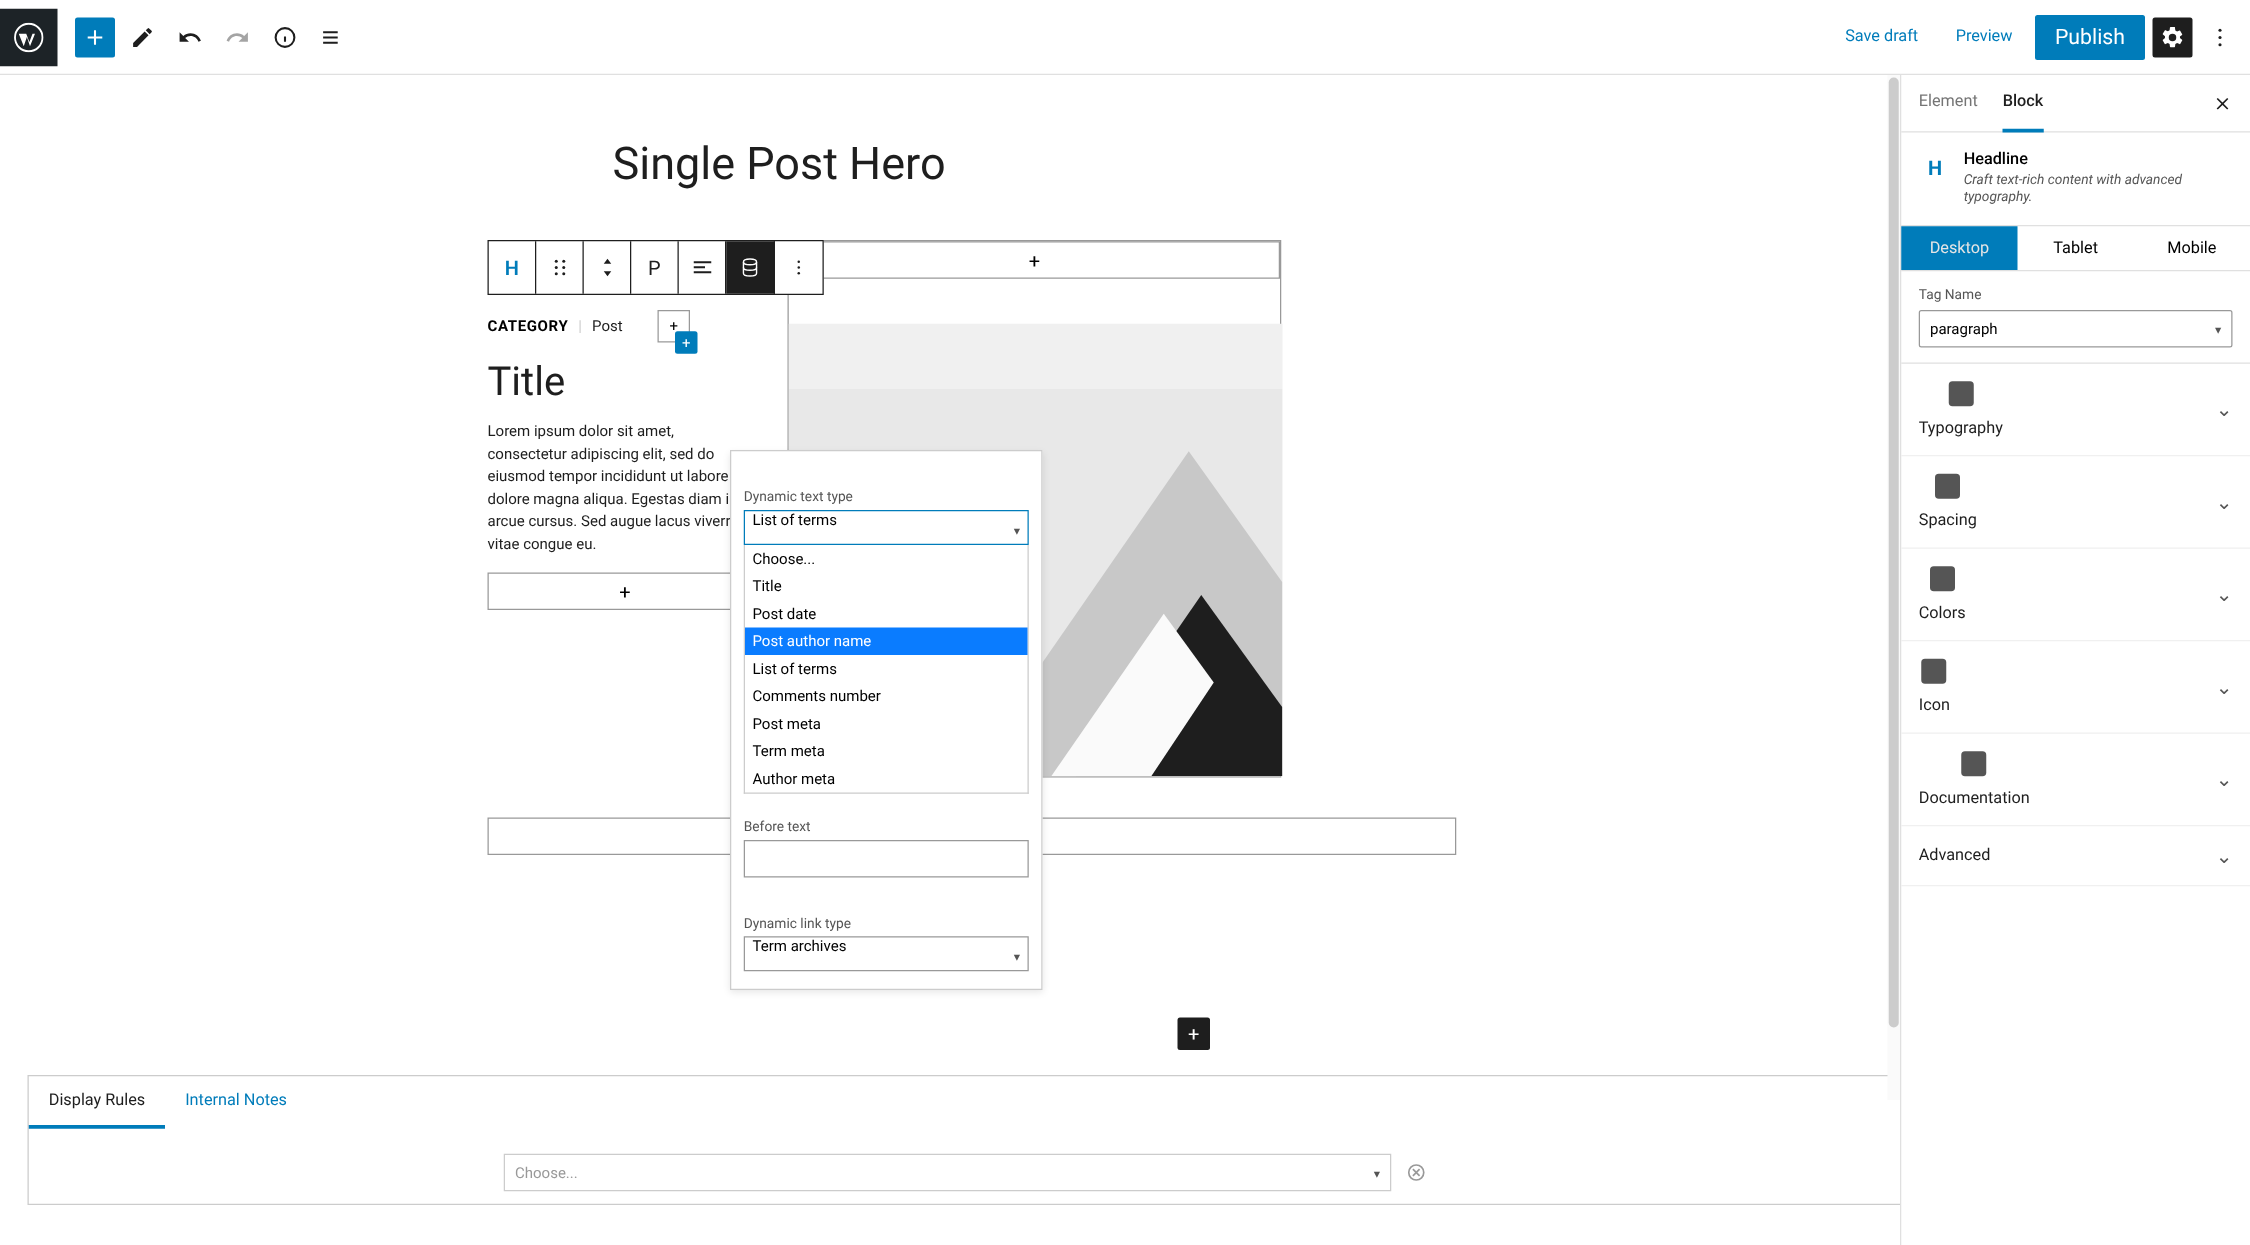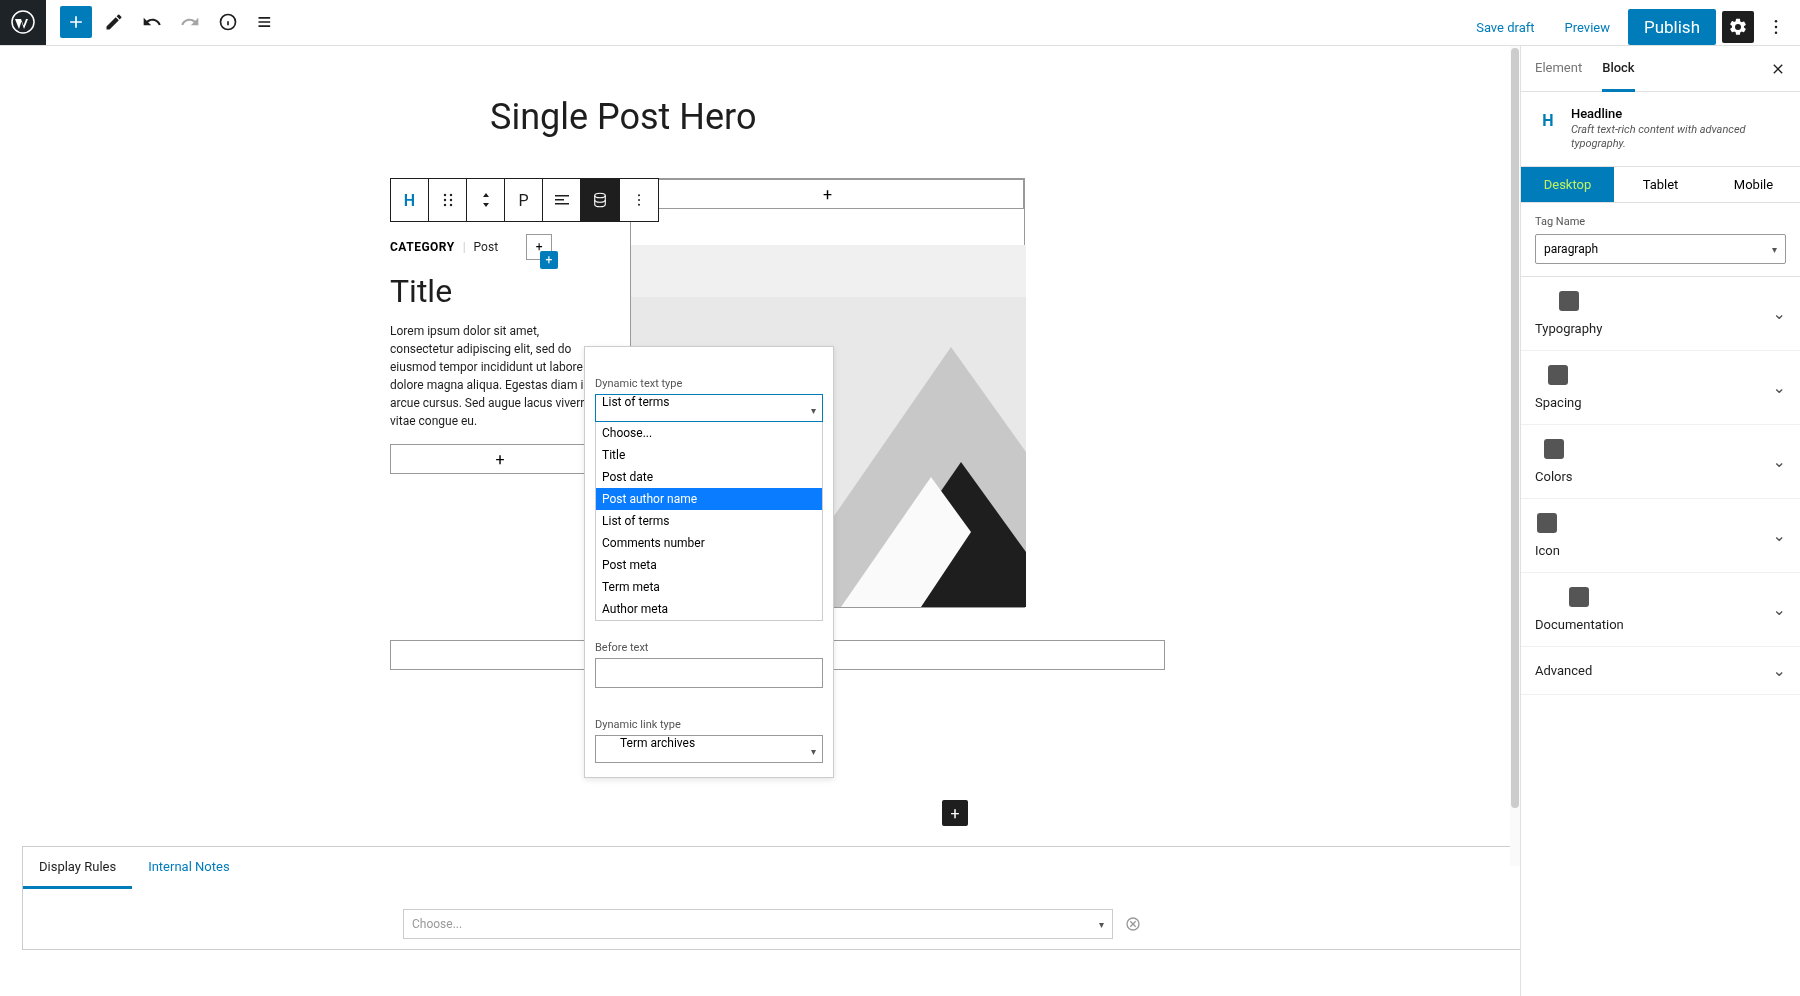--- a/index.html
+++ b/index.html
@@ -1,17 +1,17 @@
 <!DOCTYPE html>
 <html><head>
 <meta charset="utf-8">
 <style>
 * { margin: 0; padding: 0; box-sizing: border-box; font-family: -apple-system, BlinkMacSystemFont, "Segoe UI", Roboto, sans-serif; }
 body { background: #fff; width: 1800px; height: 996px; overflow: hidden; position: relative; }
-.topbar { height: 46px; display: flex; align-items: flex-end; justify-content: space-between; border-bottom: 1px solid #e0e0e0; padding: 0 8px 0 0; }
+.topbar { height: 60px; display: flex; align-items: center; justify-content: space-between; border-bottom: 1px solid #e0e0e0; padding: 0 8px 0 0; }
 .topbar-left { display: flex; align-items: center; gap: 6px; }
 .wp-logo { width: 46px; height: 46px; background: #1d2327; display: flex; align-items: center; justify-content: center; }
 .wp-logo svg { width: 24px; height: 24px; }
 .add-block-btn { width: 32px; height: 32px; background: #007cba; border-radius: 2px; display: flex; align-items: center; justify-content: center; color: #fff; margin-left: 8px; cursor: pointer; }
 .topbar-icon { width: 32px; height: 32px; display: flex; align-items: center; justify-content: center; color: #1e1e1e; cursor: pointer; }
 .topbar-right { display: flex; align-items: center; gap: 6px; }
 .link-btn { color: #007cba; font-size: 13px; padding: 6px 12px; cursor: pointer; }
 .publish-btn { background: #007cba; color: #fff; font-size: 17px; padding: 8px 16px; border-radius: 2px; cursor: pointer; border: none; }
 .settings-btn { width: 32px; height: 32px; background: #1e1e1e; display: flex; align-items: center; justify-content: center; color: #fff; cursor: pointer; border-radius: 2px; }
 .more-btn { width: 32px; height: 32px; display: flex; align-items: center; justify-content: center; cursor: pointer; }
@@ -40,21 +40,21 @@
 .lorem { font-size: 12px; color: #1e1e1e; margin-top: 12px; line-height: 1.5; width: 210px; }
 .add-btn-left { width: 100%; height: 30px; border: 1px solid #999; display: flex; align-items: center; justify-content: center; margin-top: 14px; }
 .popover { position: absolute; left: 584px; top: 300px; width: 250px; background: #fff; border: 1px solid #ccc; padding: 10px 10px 14px 10px; z-index: 10; box-shadow: 0 2px 6px rgba(0,0,0,0.1); }
 .popover-label { font-size: 11px; color: #555; margin-bottom: 4px; margin-top: 20px; }
 .popover-select { width: 100%; height: 28px; border: 1px solid #007cba; font-size: 12px; padding: 0 6px; background: #fff; position: relative; }
 .popover-select .caret { position: absolute; right: 6px; top: 8px; }
 .dropdown-list { border: 1px solid #ccc; border-top: none; width: 100%; margin-bottom: 10px; }
 .dd-item { padding: 4px 6px; font-size: 12px; cursor: pointer; }
 .dd-item.highlight { background: #0a7cff; color: #fff; }
 .popover-input { width: 100%; height: 30px; border: 1px solid #999; margin-bottom: 10px; padding: 0 6px; font-size: 12px; }
-.popover-select2 { width: 100%; height: 28px; border: 1px solid #999; font-size: 12px; padding: 0 24px; background: #fff; position: relative; }
+.popover-select2 { width: 100%; height: 28px; border: 1px solid #999; font-size: 12px; padding: 0 6px; background: #fff; position: relative; }
 .wide-add { width: 775px; height: 30px; border: 1px solid #999; display: flex; align-items: center; justify-content: center; margin-top: 32px; }
 .big-plus { width: 26px; height: 26px; background: #1e1e1e; color: #fff; display: flex; align-items: center; justify-content: center; margin: 130px auto 0 auto; font-size: 16px; border-radius: 2px; cursor: pointer; }
 .bottom-tabs { width: 1500px; border: 1px solid #ccc; margin: 20px 0 0 22px; padding: 0; }
 .bt-tabs { display: flex; }
 .bt-tab { padding: 12px 16px; font-size: 13px; cursor: pointer; }
 .bt-tab.active { border-bottom: 3px solid #007cba; color: #1e1e1e; }
 .bt-tab.inactive { color: #007cba; }
 .bt-content { padding: 20px 380px 10px 380px; display: flex; align-items: center; gap: 12px; }
 .bt-select { flex: 1; height: 30px; border: 1px solid #ccc; font-size: 12px; padding: 0 8px; color: #999; display: flex; align-items: center; justify-content: space-between; }
 .bt-close { color: #999; cursor: pointer; }
@@ -62,21 +62,21 @@
 .stab-group { display: flex; gap: 20px; }
 .stab { padding: 14px 0; font-size: 13px; cursor: pointer; color: #757575; }
 .stab.active { color: #1e1e1e; border-bottom: 3px solid #007cba; margin-bottom: -1px; font-weight: 500; }
 .close-x { cursor: pointer; }
 .block-header { display: flex; gap: 10px; padding: 14px; border-bottom: 1px solid #e0e0e0; }
 .block-h-icon { width: 28px; height: 28px; display: flex; align-items: center; justify-content: center; color: #007cba; font-weight: 700; font-size: 16px; }
 .block-h-text .title { font-size: 13px; font-weight: 500; }
 .block-h-text .desc { font-size: 11px; color: #555; margin-top: 2px; line-height: 1.3; font-style: italic; }
 .device-tabs { display: flex; border-bottom: 1px solid #e0e0e0; }
 .dtab { flex: 1; text-align: center; padding: 10px 0; font-size: 13px; cursor: pointer; }
-.dtab.active { background: #007cba; color: #bef264; }
+.dtab.active { background: #007cba; color: #e5e5e5; }
 .field-group { padding: 12px 14px; border-bottom: 1px solid #e0e0e0; }
 .field-label { font-size: 11px; color: #555; margin-bottom: 6px; }
 .field-select { width: 100%; height: 30px; border: 1px solid #999; border-radius: 2px; font-size: 12px; padding: 0 8px; display: flex; align-items: center; justify-content: space-between; }
 .accordion { padding: 14px; display: flex; align-items: center; justify-content: space-between; border-bottom: 1px solid #f0f0f0; cursor: pointer; }
 .acc-left { display: flex; align-items: center; gap: 10px; flex-direction: column; }
 .acc-icon { width: 20px; height: 20px; background: #555; border-radius: 3px; display: flex; align-items: center; justify-content: center; }
 .acc-label { font-size: 13px; color: #1e1e1e; }
 .chev { color: #555; }
 .scrollbar { position: absolute; right: 0; top: 0; width: 10px; height: 820px; background: #fafafa; }
 .scrollthumb { width: 8px; height: 760px; background: #ccc; margin: 2px 0 0 1px; border-radius: 4px; }

